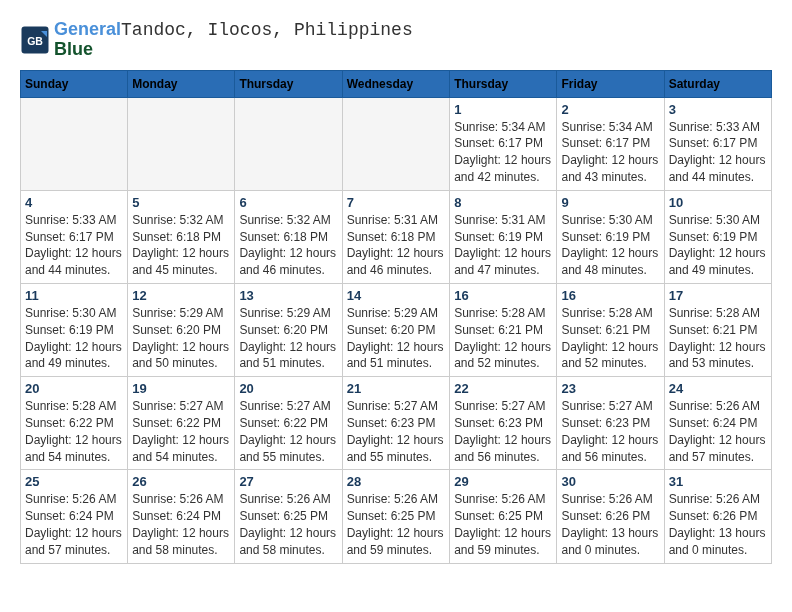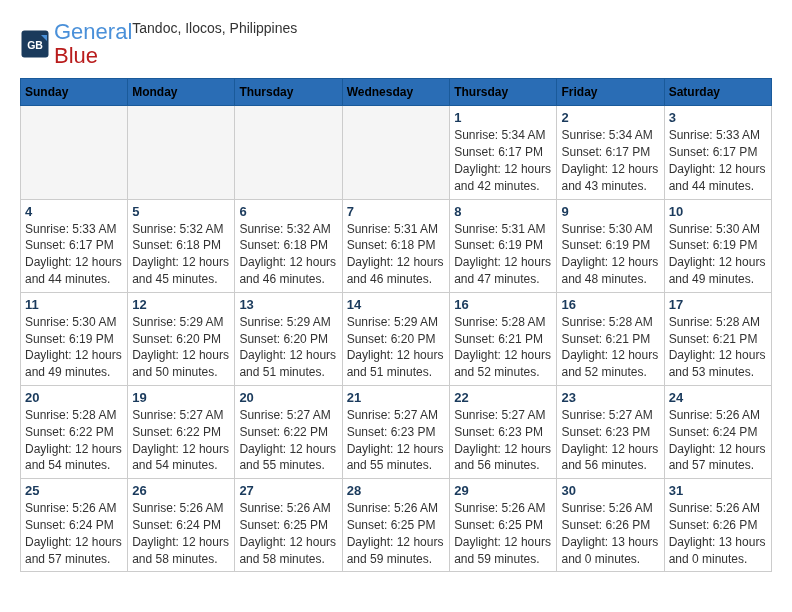--- a/index.html
+++ b/index.html
@@ -14,44 +14,45 @@
       display: flex;
       justify-content: flex-start;
       align-items: flex-start;
       margin-bottom: 10px;
     }
     .logo {
       display: flex;
       align-items: center;
     }
     .logo-text {
-      font-size: 22px;
-      font-weight: normal;
+      font-size: 18px;
+      font-weight: bold;
       color: #1a3a5c;
       line-height: 1.1;
     }
     .logo-text span {
       color: #4a90d9;
     }
     .logo-icon {
       width: 30px;
       height: 30px;
       margin-right: 4px;
     }
     .title-block {
       text-align: right;
     }
     .month-year {
       font-size: 32px;
       font-weight: bold;
       color: #1a3a5c;
     }
     .location {
-      font-size: 14px;
+      font-size: 18px;
       color: #333;
+      font-family: Liberation Mono, monospace;
     }
     .calendar {
       width: 100%;
       border-collapse: collapse;
       font-size: 11px;
     }
     .calendar th {
       background: #2a6db5;
       color: #000000;
       padding: 6px 4px;
@@ -90,21 +91,21 @@
 
 <div class="header">
   <div class="logo">
     <svg class="logo-icon" viewBox="0 0 40 40">
       <rect x="2" y="2" width="36" height="36" rx="4" fill="#1a3a5c"></rect>
       <text x="20" y="26" font-size="14" font-weight="bold" fill="white" text-anchor="middle" font-family="Arial">GB</text>
       <polygon points="28,8 36,8 36,16" fill="#4a90d9"></polygon>
     </svg>
     <div class="logo-text">
       <div><span>General</span></div>
-      <div style="color:#b91c1c;">Blue</div>
+      <div style="color:#14532d;">Blue</div>
     </div>
   </div>
   <div class="title-block">
     <div class="location">Tandoc, Ilocos, Philippines</div>
   </div>
 </div>
 
 <table class="calendar">
   <thead>
     <tr>

